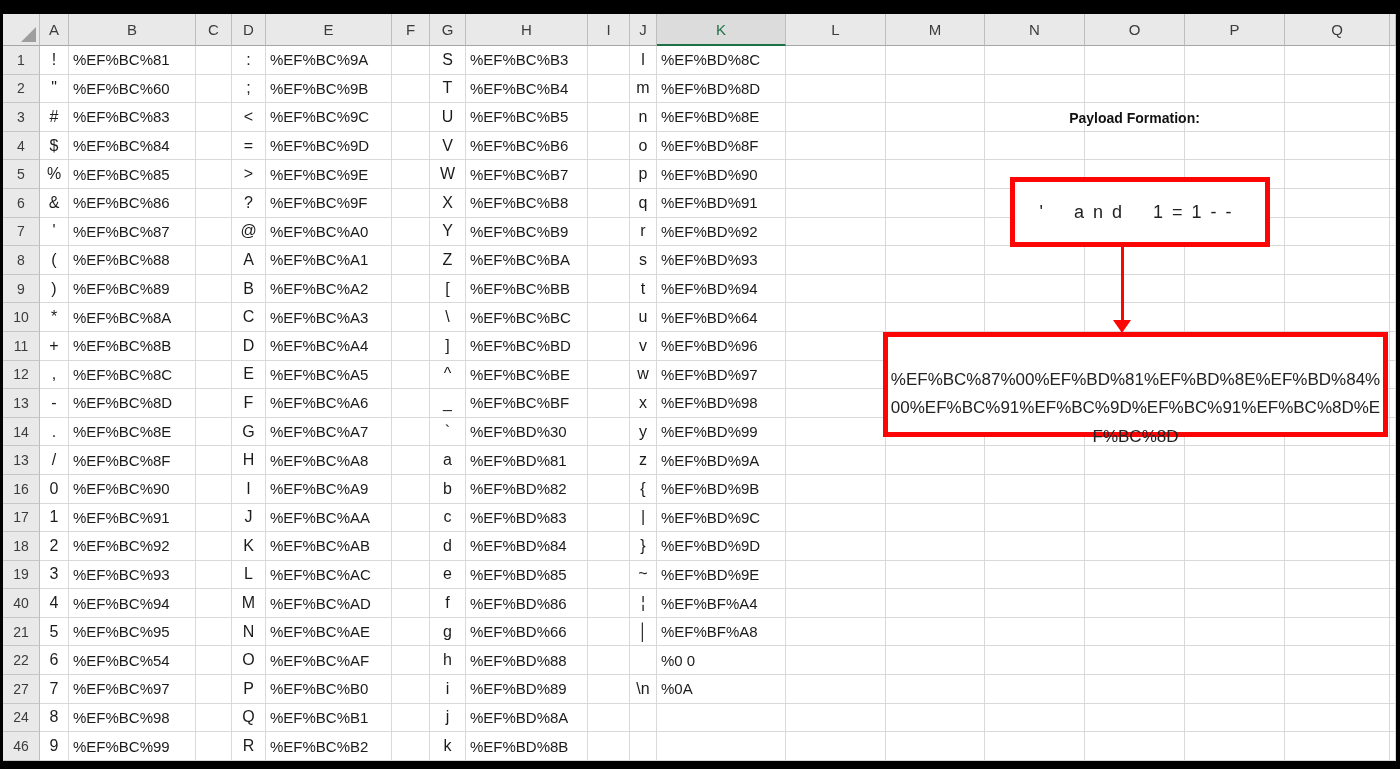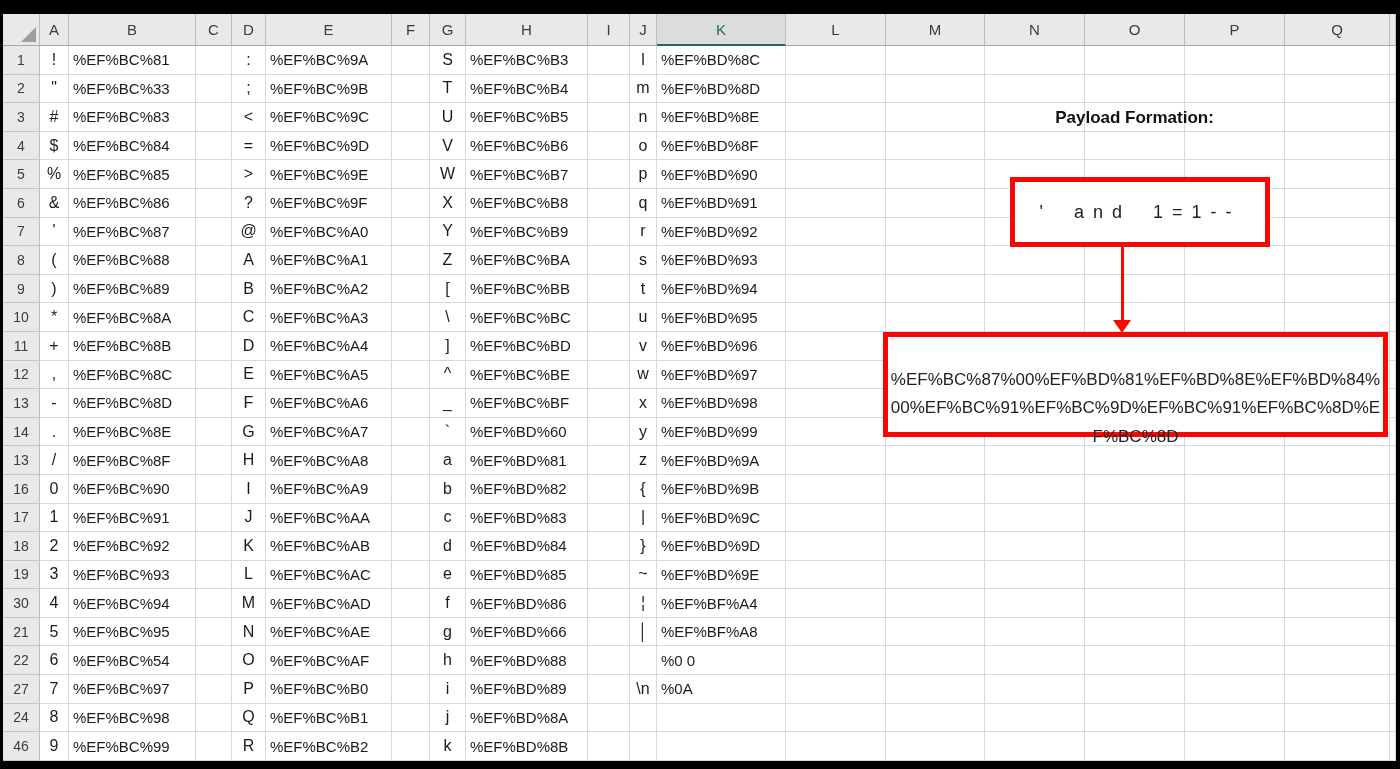--- a/index.html
+++ b/index.html
@@ -17,21 +17,21 @@
   .hdr{background:#e9e9e9;justify-content:center;border-right:1px solid #bdbdbd;border-bottom:1px solid #a6a6a6;
        color:#3c3c3c;font-size:15px;}
   .hdr.sel{background:#dcdcdc;color:#217346;border-bottom:2px solid #1e7145;}
   .rowhdr{background:#e9e9e9;justify-content:center;border-right:1px solid #bdbdbd;border-bottom:1px solid #c6c6c6;
           color:#3c3c3c;font-size:14px;}
   .corner{background:#e9e9e9;border-right:1px solid #bdbdbd;border-bottom:1px solid #a6a6a6;position:relative;}
   .tri{position:absolute;right:3px;bottom:3px;width:15px;height:15px;background:#9e9e9e;
        clip-path:polygon(100% 0,100% 100%,0 100%);}
   .overlay{position:absolute;box-sizing:border-box;}
   .pf-title{left:886px;top:104px;width:497px;height:28px;line-height:28px;text-align:center;
-            font-weight:bold;font-size:17px;color:#111;}
+            font-weight:bold;font-size:14px;color:#111;}
   .redbox1{left:1010px;top:177px;width:260px;height:70px;border:5px solid #fb0505;background:#fff;
            display:flex;align-items:center;justify-content:center;
            font-size:18px;color:#222;letter-spacing:9px;word-spacing:8px;}
   .arrow-stem{left:1121px;top:247px;width:3px;height:75px;background:#fb0505;}
   .arrow-head{left:1113px;top:320px;width:0;height:0;
               border-left:9px solid transparent;border-right:9px solid transparent;border-top:13px solid #fb0505;}
   .redbox2{left:883px;top:332px;width:505px;height:105px;border:5px solid #fb0505;background:#fff;
            display:flex;align-items:center;justify-content:center;padding:0 1px;}
   .redbox2 span{font-size:17px;line-height:28.5px;color:#222;text-align:center;word-break:break-all;width:100%;margin-top:48px;}
 </style>
@@ -76,21 +76,21 @@
       <div class="cell code">%EF%BD%8C</div>
       <div class="cell"></div>
       <div class="cell"></div>
       <div class="cell"></div>
       <div class="cell"></div>
       <div class="cell"></div>
       <div class="cell"></div>
       <div class="cell"></div>
       <div class="cell rowhdr">2</div>
       <div class="cell ch">"</div>
-      <div class="cell code">%EF%BC%33</div>
+      <div class="cell code">%EF%BC%60</div>
       <div class="cell"></div>
       <div class="cell ch">;</div>
       <div class="cell code">%EF%BC%9B</div>
       <div class="cell"></div>
       <div class="cell ch">T</div>
       <div class="cell code">%EF%BC%B4</div>
       <div class="cell"></div>
       <div class="cell ch">m</div>
       <div class="cell code">%EF%BD%8D</div>
       <div class="cell"></div>
@@ -237,21 +237,21 @@
       <div class="cell ch">*</div>
       <div class="cell code">%EF%BC%8A</div>
       <div class="cell"></div>
       <div class="cell ch">C</div>
       <div class="cell code">%EF%BC%A3</div>
       <div class="cell"></div>
       <div class="cell ch">\</div>
       <div class="cell code">%EF%BC%BC</div>
       <div class="cell"></div>
       <div class="cell ch">u</div>
-      <div class="cell code">%EF%BD%95</div>
+      <div class="cell code">%EF%BD%64</div>
       <div class="cell"></div>
       <div class="cell"></div>
       <div class="cell"></div>
       <div class="cell"></div>
       <div class="cell"></div>
       <div class="cell"></div>
       <div class="cell"></div>
       <div class="cell rowhdr">11</div>
       <div class="cell ch">+</div>
       <div class="cell code">%EF%BC%8B</div>
@@ -310,21 +310,21 @@
       <div class="cell"></div>
       <div class="cell"></div>
       <div class="cell rowhdr">14</div>
       <div class="cell ch">.</div>
       <div class="cell code">%EF%BC%8E</div>
       <div class="cell"></div>
       <div class="cell ch">G</div>
       <div class="cell code">%EF%BC%A7</div>
       <div class="cell"></div>
       <div class="cell ch">`</div>
-      <div class="cell code">%EF%BD%60</div>
+      <div class="cell code">%EF%BD%30</div>
       <div class="cell"></div>
       <div class="cell ch">y</div>
       <div class="cell code">%EF%BD%99</div>
       <div class="cell"></div>
       <div class="cell"></div>
       <div class="cell"></div>
       <div class="cell"></div>
       <div class="cell"></div>
       <div class="cell"></div>
       <div class="cell"></div>
@@ -416,21 +416,21 @@
       <div class="cell"></div>
       <div class="cell ch">~</div>
       <div class="cell code">%EF%BD%9E</div>
       <div class="cell"></div>
       <div class="cell"></div>
       <div class="cell"></div>
       <div class="cell"></div>
       <div class="cell"></div>
       <div class="cell"></div>
       <div class="cell"></div>
-      <div class="cell rowhdr">30</div>
+      <div class="cell rowhdr">40</div>
       <div class="cell ch">4</div>
       <div class="cell code">%EF%BC%94</div>
       <div class="cell"></div>
       <div class="cell ch">M</div>
       <div class="cell code">%EF%BC%AD</div>
       <div class="cell"></div>
       <div class="cell ch">f</div>
       <div class="cell code">%EF%BD%86</div>
       <div class="cell"></div>
       <div class="cell ch">¦</div>

